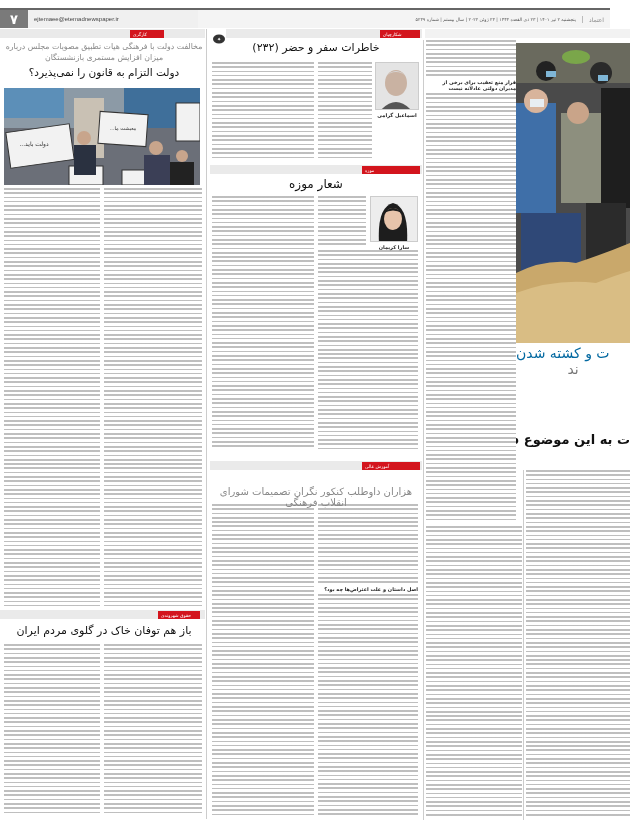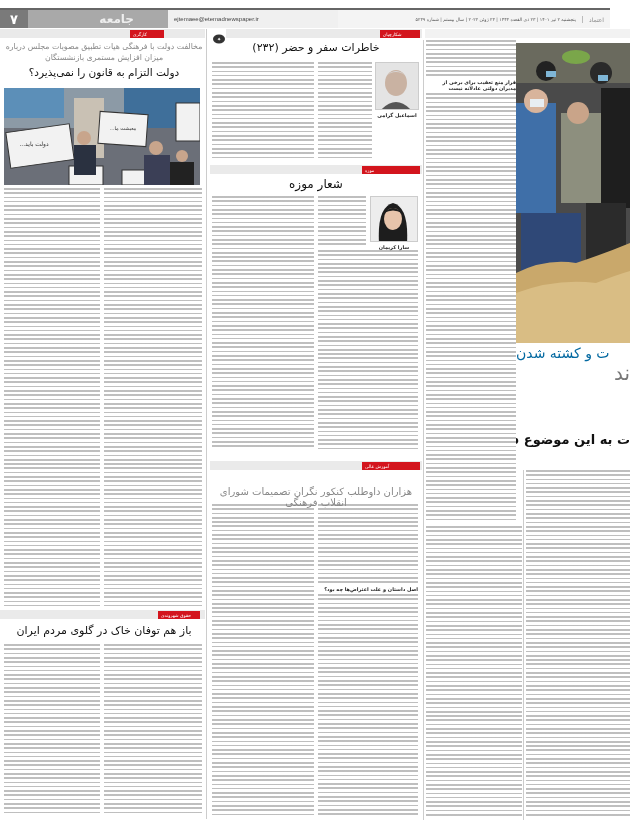--- a/index.html
+++ b/index.html
@@ -30,21 +30,20 @@
 
   .photo { position: absolute; overflow: hidden; }
   .byline { font-size: 5px; font-weight: bold; text-align: center; color: #222; }
 </style>
 </head>
 <body>
 
 <div class="masthead"></div>
 <div class="header">
   <div class="page-num">۷</div>
-  <div class="section-title">جامعه</div>
   <div class="email">ejtemaee@etemadnewspaper.ir</div>
   <div class="dateline">
     <span>پنجشنبه ۲ تیر ۱۴۰۱ | ۲۳ ذی القعده ۱۴۴۳ | ۲۳ ژوئن ۲۰۲۲ | سال بیستم | شماره ۵۲۳۹</span>
     <span class="logo-small">اعتماد</span>
   </div>
 </div>
 
 <div class="label-row" style="left:0;width:205px;"></div>
 <div class="red-label" style="left:130px;top:30px;width:34px;">کارگری</div>
 <div style="position:absolute;left:212px;top:29px;width:14px;height:10px;">
@@ -190,21 +189,21 @@
     <rect x="85" y="45" width="29" height="120" fill="#1e1e1e"></rect>
     <rect x="5" y="170" width="60" height="80" fill="#2f4877"></rect>
     <rect x="70" y="160" width="40" height="80" fill="#2b2b2b"></rect>
     <path d="M0 300 L0 230 Q30 215 60 220 Q90 210 114 200 L114 300Z" fill="#c9a86b"></path>
     <path d="M0 300 L0 250 Q40 235 80 240 Q100 232 114 228 L114 300Z" fill="#d9bd84"></path>
   </svg>
 </div>
 
 <div class="col" style="left:516px;top:345px;width:114px;overflow:hidden;height:50px;">
   <div style="font-size:14px;color:#0369a1;text-align:left;direction:rtl;white-space:nowrap;">ت و کشته شدن</div>
-  <div style="font-size:20px;color:#777;text-align:right;direction:rtl;white-space:nowrap;">ند</div>
+  <div style="font-size:14px;color:#777;text-align:center;direction:rtl;white-space:nowrap;">ند</div>
 </div>
 <div class="col" style="left:516px;top:432px;width:114px;overflow:hidden;">
   <div style="font-size:13px;font-weight:bold;color:#111;white-space:nowrap;text-align:left;">ت به این موضوع فکر</div>
 </div>
 
 <div class="col text-block" style="left:526px;top:470px;width:104px;height:346px;">
     <div class="text-lines"></div>
   </div>
 <div class="col text-block" style="left:426px;top:526px;width:96px;height:290px;">
     <div class="text-lines"></div>

